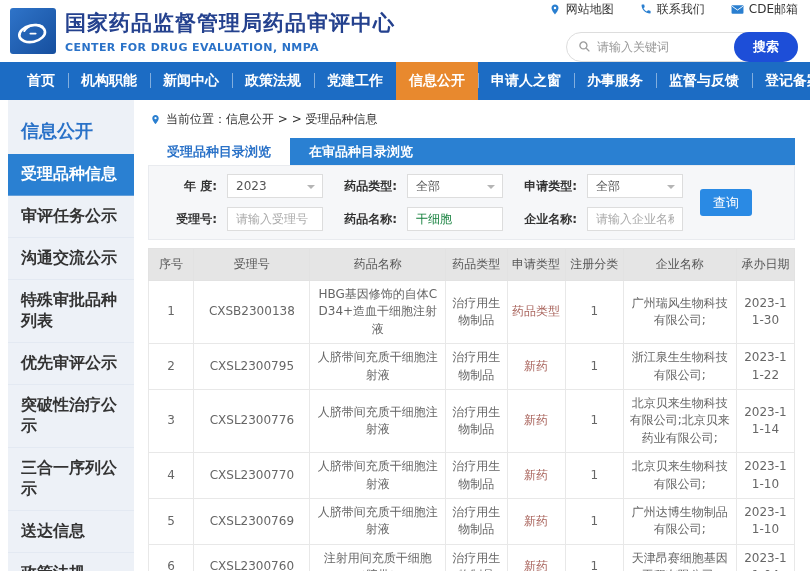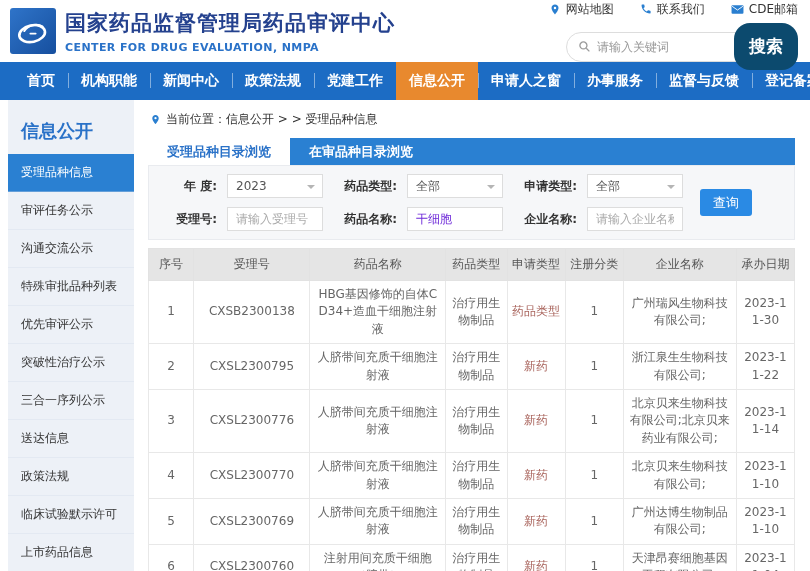--- a/index.html
+++ b/index.html
@@ -18,39 +18,39 @@
   .top-right { margin-left:auto; display:flex; flex-direction:column; gap:14px; }
   .quick-links { display:flex; justify-content:flex-end; gap:26px; align-items:center; }
   .qlink { display:flex; align-items:center; gap:5px; font-size:12px; color:#333;
            text-decoration:none; cursor:pointer; }
   .searchbar { display:flex; align-items:center; width:232px; height:30px;
                border:1px solid #ddd; border-radius:16px; background:#fff; margin-left:auto; }
   .search-icon-wrap { padding:0 6px 0 11px; display:flex; align-items:center; }
   .searchbar input { border:none; outline:none; flex:1; min-width:0; font-size:12px;
                      color:#555; background:transparent; font-family:inherit; }
   .searchbar input::placeholder { color:#999; }
-  .search-btn { height:47px; width:64px; margin-right:-1px; border:none; cursor:pointer;
-                background:#0c4a6e; color:#fff; font-size:17px; font-weight:bold;
+  .search-btn { height:30px; width:64px; margin-right:-1px; border:none; cursor:pointer;
+                background:#1d4ed8; color:#fff; font-size:13px; font-weight:bold;
                 border-radius:16px; font-family:inherit; }
 
   
   .nav { height:38px; background:#1c6cc4; display:flex; align-items:stretch; padding-left:14px; }
   .nav-item { color:#fff; font-size:14px; font-weight:bold; display:flex; align-items:center;
               padding:0 13px; cursor:pointer; position:relative; white-space:nowrap; }
   .nav-item + .nav-item::before { content:""; position:absolute; left:0; top:11px; height:15px;
               width:1px; background:rgba(255,255,255,.45); }
   .nav-item.active { background:#e8892e; }
   .nav-item.active::before { display:none; }
 
   
   .main { display:flex; height:471px; padding-left:8px; }
   .sidebar { width:126px; flex-shrink:0; background:#edf1f7; }
   .side-title { color:#2a72c8; font-size:18px; font-weight:bold; padding:19px 0 11px 13px; }
-  .side-item { font-size:12px; color:#333; padding:10px 4px 10px 13px; cursor:pointer;
-               border-bottom:1px solid rgba(210,218,232,.35); }
+  .side-item { font-size:16px; color:#333; padding:10px 4px 10px 13px; cursor:pointer;
+               border-bottom:1px solid rgba(210,218,232,.35);font-weight:bold; }
   .side-item.active { background:#2a80d2; color:#fff; }
 
   .content { flex:1; min-width:0; padding:8px 15px 0 14px; }
   .breadcrumb { display:flex; align-items:center; gap:5px; font-size:12px; color:#333;
                 padding:3px 0 10px 2px; }
   .tabs { display:flex; background:#2a80d2; height:27px; }
   .tab { display:flex; align-items:center; padding:0 19px; color:#fff; font-size:13px;
          font-weight:bold; cursor:pointer; }
   .tab.active { background:#fff; color:#2a72c8; }
 
@@ -58,21 +58,21 @@
             align-items:center; }
   .filter-grid { display:grid; grid-template-columns:58px 96px 64px 96px 64px 96px;
                  column-gap:10px; row-gap:9px; align-items:center; }
   .flabel { font-size:12px; font-weight:bold; color:#333; text-align:right; white-space:nowrap; }
   .fselect { position:relative; height:24px; background:#fff; border:1px solid #ddd;
              display:flex; align-items:center; padding:0 18px 0 8px; font-size:12px;
              color:#555; cursor:pointer; }
   .fselect::after { content:""; position:absolute; right:7px; top:10px; border:4px solid transparent;
              border-top-color:#b5b5b5; }
   .finput { height:24px; width:96px; background:#fff; border:1px solid #ddd; font-size:12px;
-            color:#6d28d9; padding:0 8px; outline:none; font-family:inherit; }
+            color:#15803d; padding:0 8px; outline:none; font-family:inherit; }
   .finput::placeholder { color:#aaa; }
   .query-btn { width:52px; height:27px; background:#2a8ae4; color:#fff; border:none;
                border-radius:3px; font-size:13px; cursor:pointer; margin-left:auto;
                margin-right:32px; font-family:inherit; }
 
   table { width:100%; border-collapse:collapse; margin-top:8px; table-layout:fixed; }
   th { background:#e5e5e5; border:1px solid #e2e2e2; font-size:12px; color:#555;
        font-weight:normal; padding:7px 0; }
   td { border:1px solid #e8e8e8; font-size:12px; color:#666; text-align:center;
        padding:5px 4px; line-height:1.45; word-break:break-all; }

